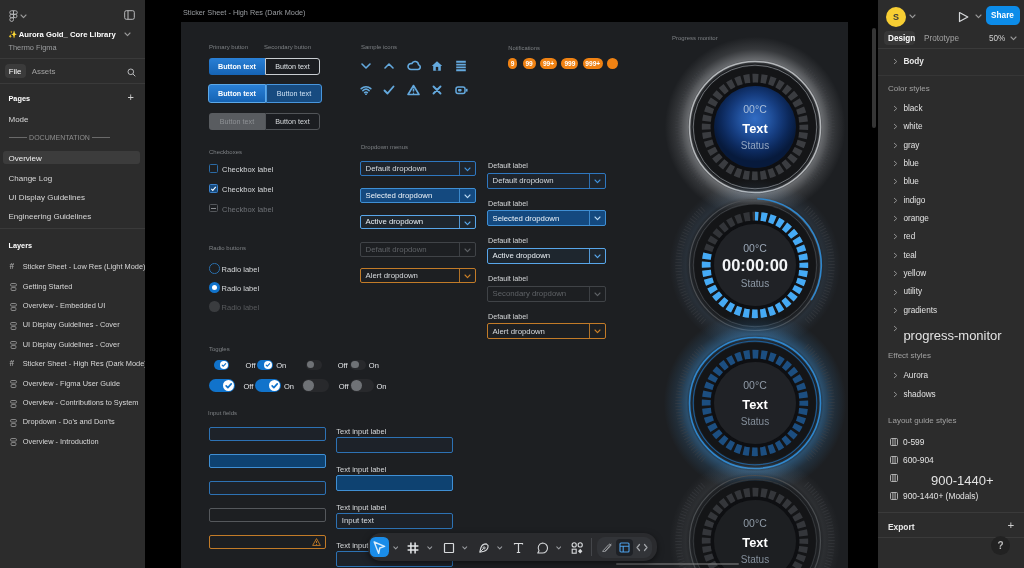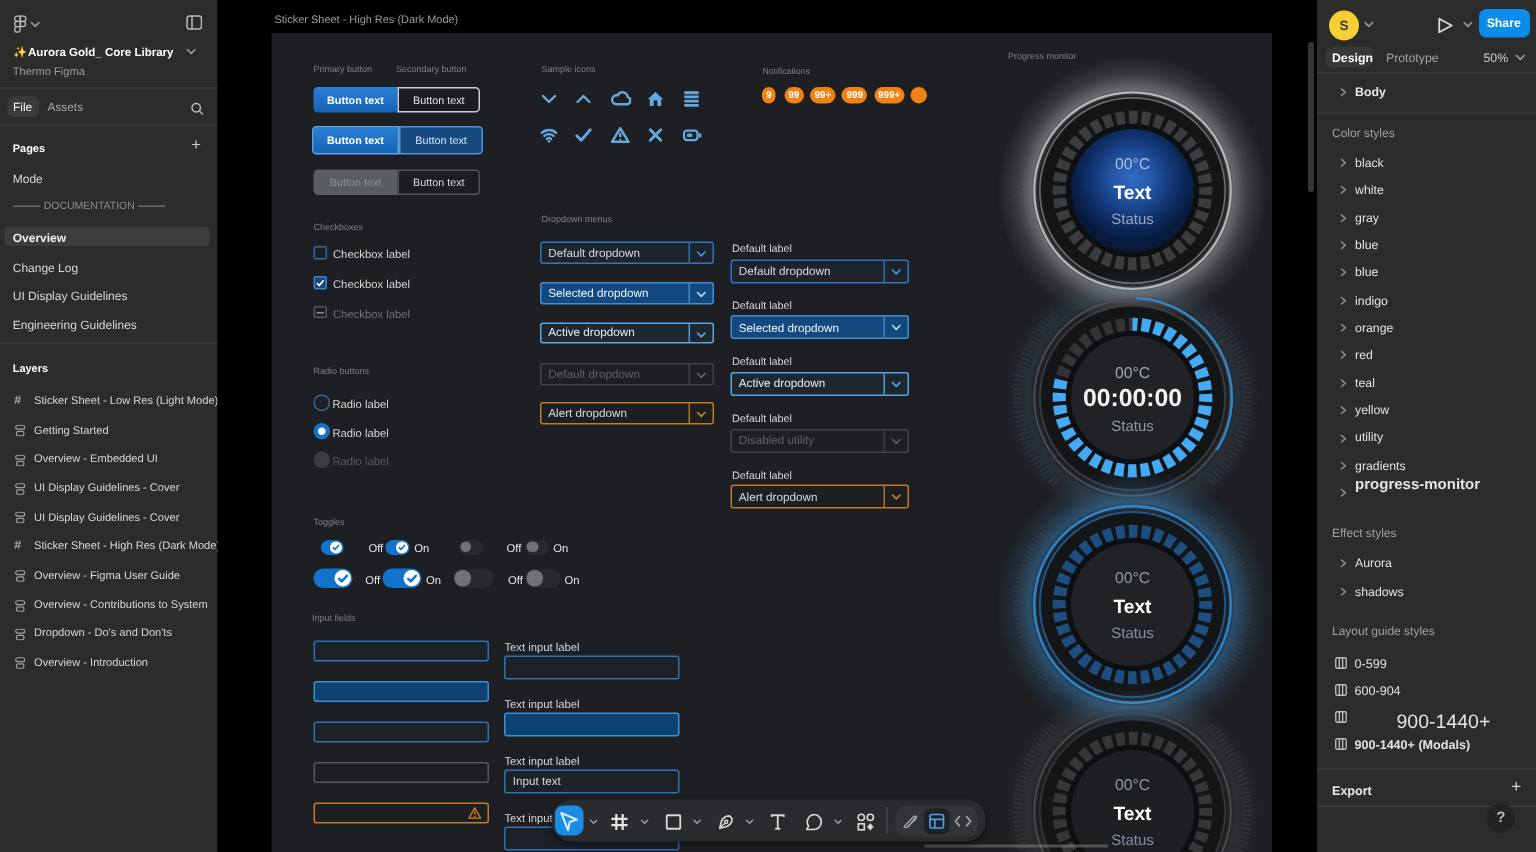--- a/index.html
+++ b/index.html
@@ -189,21 +189,21 @@
         <div style="position:absolute;left:4.5px;top:0;height:100%;display:flex;align-items:center;font-size:7.8px;color:#e8eef3;white-space:nowrap">Active dropdown</div>
         <div style="position:absolute;right:15.5px;top:0;width:1px;height:100%;background:#58a6ea;opacity:0.9"></div>
         <div style="position:absolute;right:4px;top:5.2px">
           <svg width="7" height="5" viewBox="0 0 7 5" style="display:block">
             <path d="M1,1 L3.5,3.6 L6,1" fill="none" stroke="#58a6ea" stroke-width="1.1" stroke-linecap="round" stroke-linejoin="round"></path>
           </svg>
         </div>
       </div>
       <div style="position:absolute;left:488px;top:274px;font-size:7.2px;color:#d6d8da;font-weight:normal;white-space:nowrap;">Default label</div>
       <div style="position:absolute;left:487px;top:285.5px;width:119px;height:16px;background:transparent;border:1px solid #404347;border-radius:2px;box-sizing:border-box">
-        <div style="position:absolute;left:4.5px;top:0;height:100%;display:flex;align-items:center;font-size:7.8px;color:#5f6266;white-space:nowrap">Disabled utility</div>
+        <div style="position:absolute;left:4.5px;top:0;height:100%;display:flex;align-items:center;font-size:7.8px;color:#5f6266;white-space:nowrap">Secondary dropdown</div>
         <div style="position:absolute;right:15.5px;top:0;width:1px;height:100%;background:#404347;opacity:0.9"></div>
         <div style="position:absolute;right:4px;top:5.2px">
           <svg width="7" height="5" viewBox="0 0 7 5" style="display:block">
             <path d="M1,1 L3.5,3.6 L6,1" fill="none" stroke="#5f6266" stroke-width="1.1" stroke-linecap="round" stroke-linejoin="round"></path>
           </svg>
         </div>
       </div>
       <div style="position:absolute;left:488px;top:311.5px;font-size:7.2px;color:#d6d8da;font-weight:normal;white-space:nowrap;">Default label</div>
       <div style="position:absolute;left:487px;top:323.0px;width:119px;height:16px;background:transparent;border:1px solid #c27b28;border-radius:2px;box-sizing:border-box">
         <div style="position:absolute;left:4.5px;top:0;height:100%;display:flex;align-items:center;font-size:7.8px;color:#d7dbdf;white-space:nowrap">Alert dropdown</div>
@@ -441,21 +441,21 @@
 <div style="position:absolute;left:127px;top:68px;line-height:0"><svg width="9" height="9" viewBox="0 0 9 9">
         <circle cx="3.8" cy="3.8" r="2.8" fill="none" stroke="#b9babc" stroke-width="1"></circle>
         <path d="M6,6 L8.3,8.3" stroke="#b9babc" stroke-width="1"></path>
       </svg></div>
 <div style="position:absolute;left:0px;top:83px;width:145px;height:1px;background:#3a3a3a"></div>
 <div style="position:absolute;left:8.5px;top:93.5px;font-size:7.3px;color:#ffffff;font-weight:bold;white-space:nowrap;">Pages</div>
 <div style="position:absolute;left:127.5px;top:90.5px;font-size:11px;color:#cfcfcf;font-weight:normal;white-space:nowrap;">+</div>
 <div style="position:absolute;left:8.5px;top:114.5px;font-size:8px;color:#d8d8d8;font-weight:normal;white-space:nowrap;">Mode</div>
 <div style="position:absolute;left:8.5px;top:134px;width:102px;display:flex;align-items:center;color:#8e8e8e;font-size:7px"><div style="width:20px;height:1px;background:#6a6a6a;margin-right:2.5px"></div>DOCUMENTATION<div style="width:20px;height:1px;background:#6a6a6a;margin-left:2.5px"></div></div>
 <div style="position:absolute;left:3px;top:150.5px;width:136.5px;height:13.5px;background:#3c3c3c;border-radius:3px"></div>
-<div style="position:absolute;left:8.5px;top:153.8px;font-size:8px;color:#f0f0f0;font-weight:bold;white-space:nowrap;">Overview</div>
+<div style="position:absolute;left:8.5px;top:153.8px;font-size:8px;color:#f0f0f0;font-weight:normal;white-space:nowrap;">Overview</div>
 <div style="position:absolute;left:8.5px;top:174px;font-size:8px;color:#d8d8d8;font-weight:normal;white-space:nowrap;">Change Log</div>
 <div style="position:absolute;left:8.5px;top:192.6px;font-size:8px;color:#d8d8d8;font-weight:normal;white-space:nowrap;">UI Display Guidelines</div>
 <div style="position:absolute;left:8.5px;top:211.6px;font-size:8px;color:#d8d8d8;font-weight:normal;white-space:nowrap;">Engineering Guidelines</div>
 <div style="position:absolute;left:0px;top:228.3px;width:145px;height:1px;background:#3a3a3a"></div>
 <div style="position:absolute;left:8.5px;top:241px;font-size:7.3px;color:#ffffff;font-weight:bold;white-space:nowrap;text-align:right;">Layers</div>
 <div style="position:absolute;left:9.5px;top:261.2px;font-size:8.3px;color:#a8a8a8;font-weight:bold;white-space:nowrap;">#</div>
 <div style="position:absolute;left:22.7px;top:262.2px;font-size:7.4px;color:#d8d8d8;font-weight:normal;white-space:nowrap;">Sticker Sheet - Low Res (Light Mode)</div>
 <div style="position:absolute;left:9.5px;top:283.09999999999997px;line-height:0"><svg width="7" height="8" viewBox="0 0 7 8">
         <rect x="0.5" y="0.5" width="6" height="2.6" rx="1.3" fill="none" stroke="#a0a0a0" stroke-width="0.8"></rect>
         <rect x="1.1" y="4.6" width="4.8" height="2.9" rx="0.9" fill="none" stroke="#a0a0a0" stroke-width="0.8"></rect>
@@ -579,21 +579,21 @@
     <path d="M1,1 L3.8,3.5 L1,6" fill="none" stroke="#909090" stroke-width="1"></path>
   </svg>
 <div style="position:absolute;left:903.4px;top:287.3px;font-size:8.2px;color:#e3e3e3;font-weight:normal;white-space:nowrap;">utility</div>
 <svg width="5" height="7" viewBox="0 0 5 7" style="position:absolute;left:892.8px;top:306.85px">
     <path d="M1,1 L3.8,3.5 L1,6" fill="none" stroke="#909090" stroke-width="1"></path>
   </svg>
 <div style="position:absolute;left:903.4px;top:305.65000000000003px;font-size:8.2px;color:#e3e3e3;font-weight:normal;white-space:nowrap;">gradients</div>
 <svg width="5" height="7" viewBox="0 0 5 7" style="position:absolute;left:892.8px;top:325.20000000000005px">
     <path d="M1,1 L3.8,3.5 L1,6" fill="none" stroke="#909090" stroke-width="1"></path>
   </svg>
-<div style="position:absolute;left:903.4px;top:318px;font-size:10px;color:#e3e3e3;font-weight:bold;white-space:nowrap;">progress-monitor</div>
+<div style="position:absolute;left:903.4px;top:328px;font-size:13px;color:#e3e3e3;font-weight:normal;white-space:nowrap;">progress-monitor</div>
 <div style="position:absolute;left:888px;top:350.5px;font-size:8px;color:#a0a0a0;font-weight:normal;white-space:nowrap;">Effect styles</div>
 <svg width="5" height="7" viewBox="0 0 5 7" style="position:absolute;left:892.8px;top:372px">
     <path d="M1,1 L3.8,3.5 L1,6" fill="none" stroke="#909090" stroke-width="1"></path>
   </svg>
 <div style="position:absolute;left:903.4px;top:370.5px;font-size:8.2px;color:#e3e3e3;font-weight:normal;white-space:nowrap;">Aurora</div>
 <svg width="5" height="7" viewBox="0 0 5 7" style="position:absolute;left:892.8px;top:390.8px">
     <path d="M1,1 L3.8,3.5 L1,6" fill="none" stroke="#909090" stroke-width="1"></path>
   </svg>
 <div style="position:absolute;left:903.4px;top:389.5px;font-size:8.2px;color:#e3e3e3;font-weight:normal;white-space:nowrap;">shadows</div>
 <div style="position:absolute;left:888px;top:415.5px;font-size:8px;color:#a0a0a0;font-weight:normal;white-space:nowrap;">Layout guide styles</div>
@@ -609,19 +609,19 @@
 <div style="position:absolute;left:903px;top:454.85px;font-size:8.4px;color:#e3e3e3;font-weight:normal;white-space:nowrap;">600-904</div>
 <div style="position:absolute;left:890px;top:474.1px;line-height:0"><svg width="8" height="8" viewBox="0 0 8 8">
       <rect x="0.5" y="0.5" width="7" height="7" rx="1" fill="none" stroke="#bdbdbd" stroke-width="0.9"></rect>
       <path d="M2.9,0.5 L2.9,7.5 M5.1,0.5 L5.1,7.5" stroke="#bdbdbd" stroke-width="0.9"></path>
     </svg></div>
 <div style="position:absolute;left:903px;top:473.1px;font-size:13px;color:#e3e3e3;font-weight:normal;white-space:nowrap;margin-left:28px;">900-1440+</div>
 <div style="position:absolute;left:890px;top:492.35px;line-height:0"><svg width="8" height="8" viewBox="0 0 8 8">
       <rect x="0.5" y="0.5" width="7" height="7" rx="1" fill="none" stroke="#bdbdbd" stroke-width="0.9"></rect>
       <path d="M2.9,0.5 L2.9,7.5 M5.1,0.5 L5.1,7.5" stroke="#bdbdbd" stroke-width="0.9"></path>
     </svg></div>
-<div style="position:absolute;left:903px;top:491.35px;font-size:8.4px;color:#e3e3e3;font-weight:bold;white-space:nowrap;">900-1440+ (Modals)</div>
+<div style="position:absolute;left:903px;top:491.35px;font-size:8.4px;color:#e3e3e3;font-weight:normal;white-space:nowrap;">900-1440+ (Modals)</div>
 <div style="position:absolute;left:878px;top:512px;width:146px;height:1px;background:#3a3a3a"></div>
 <div style="position:absolute;left:888px;top:521.5px;font-size:8.4px;color:#e8e8e8;font-weight:bold;white-space:nowrap;">Export</div>
 <div style="position:absolute;left:1007.5px;top:518.5px;font-size:11.5px;color:#cfcfcf;font-weight:normal;white-space:nowrap;">+</div>
 <div style="position:absolute;left:878px;top:537px;width:146px;height:1px;background:#3a3a3a"></div>
 <div style="position:absolute;left:991px;top:535.5px;width:19px;height:19px;background:#222222;border-radius:50%">
     <div style="width:100%;height:100%;display:flex;align-items:center;justify-content:center;font-size:10px;font-weight:bold;color:#b9b9b9">?</div>
   </div>
 </body></html>

